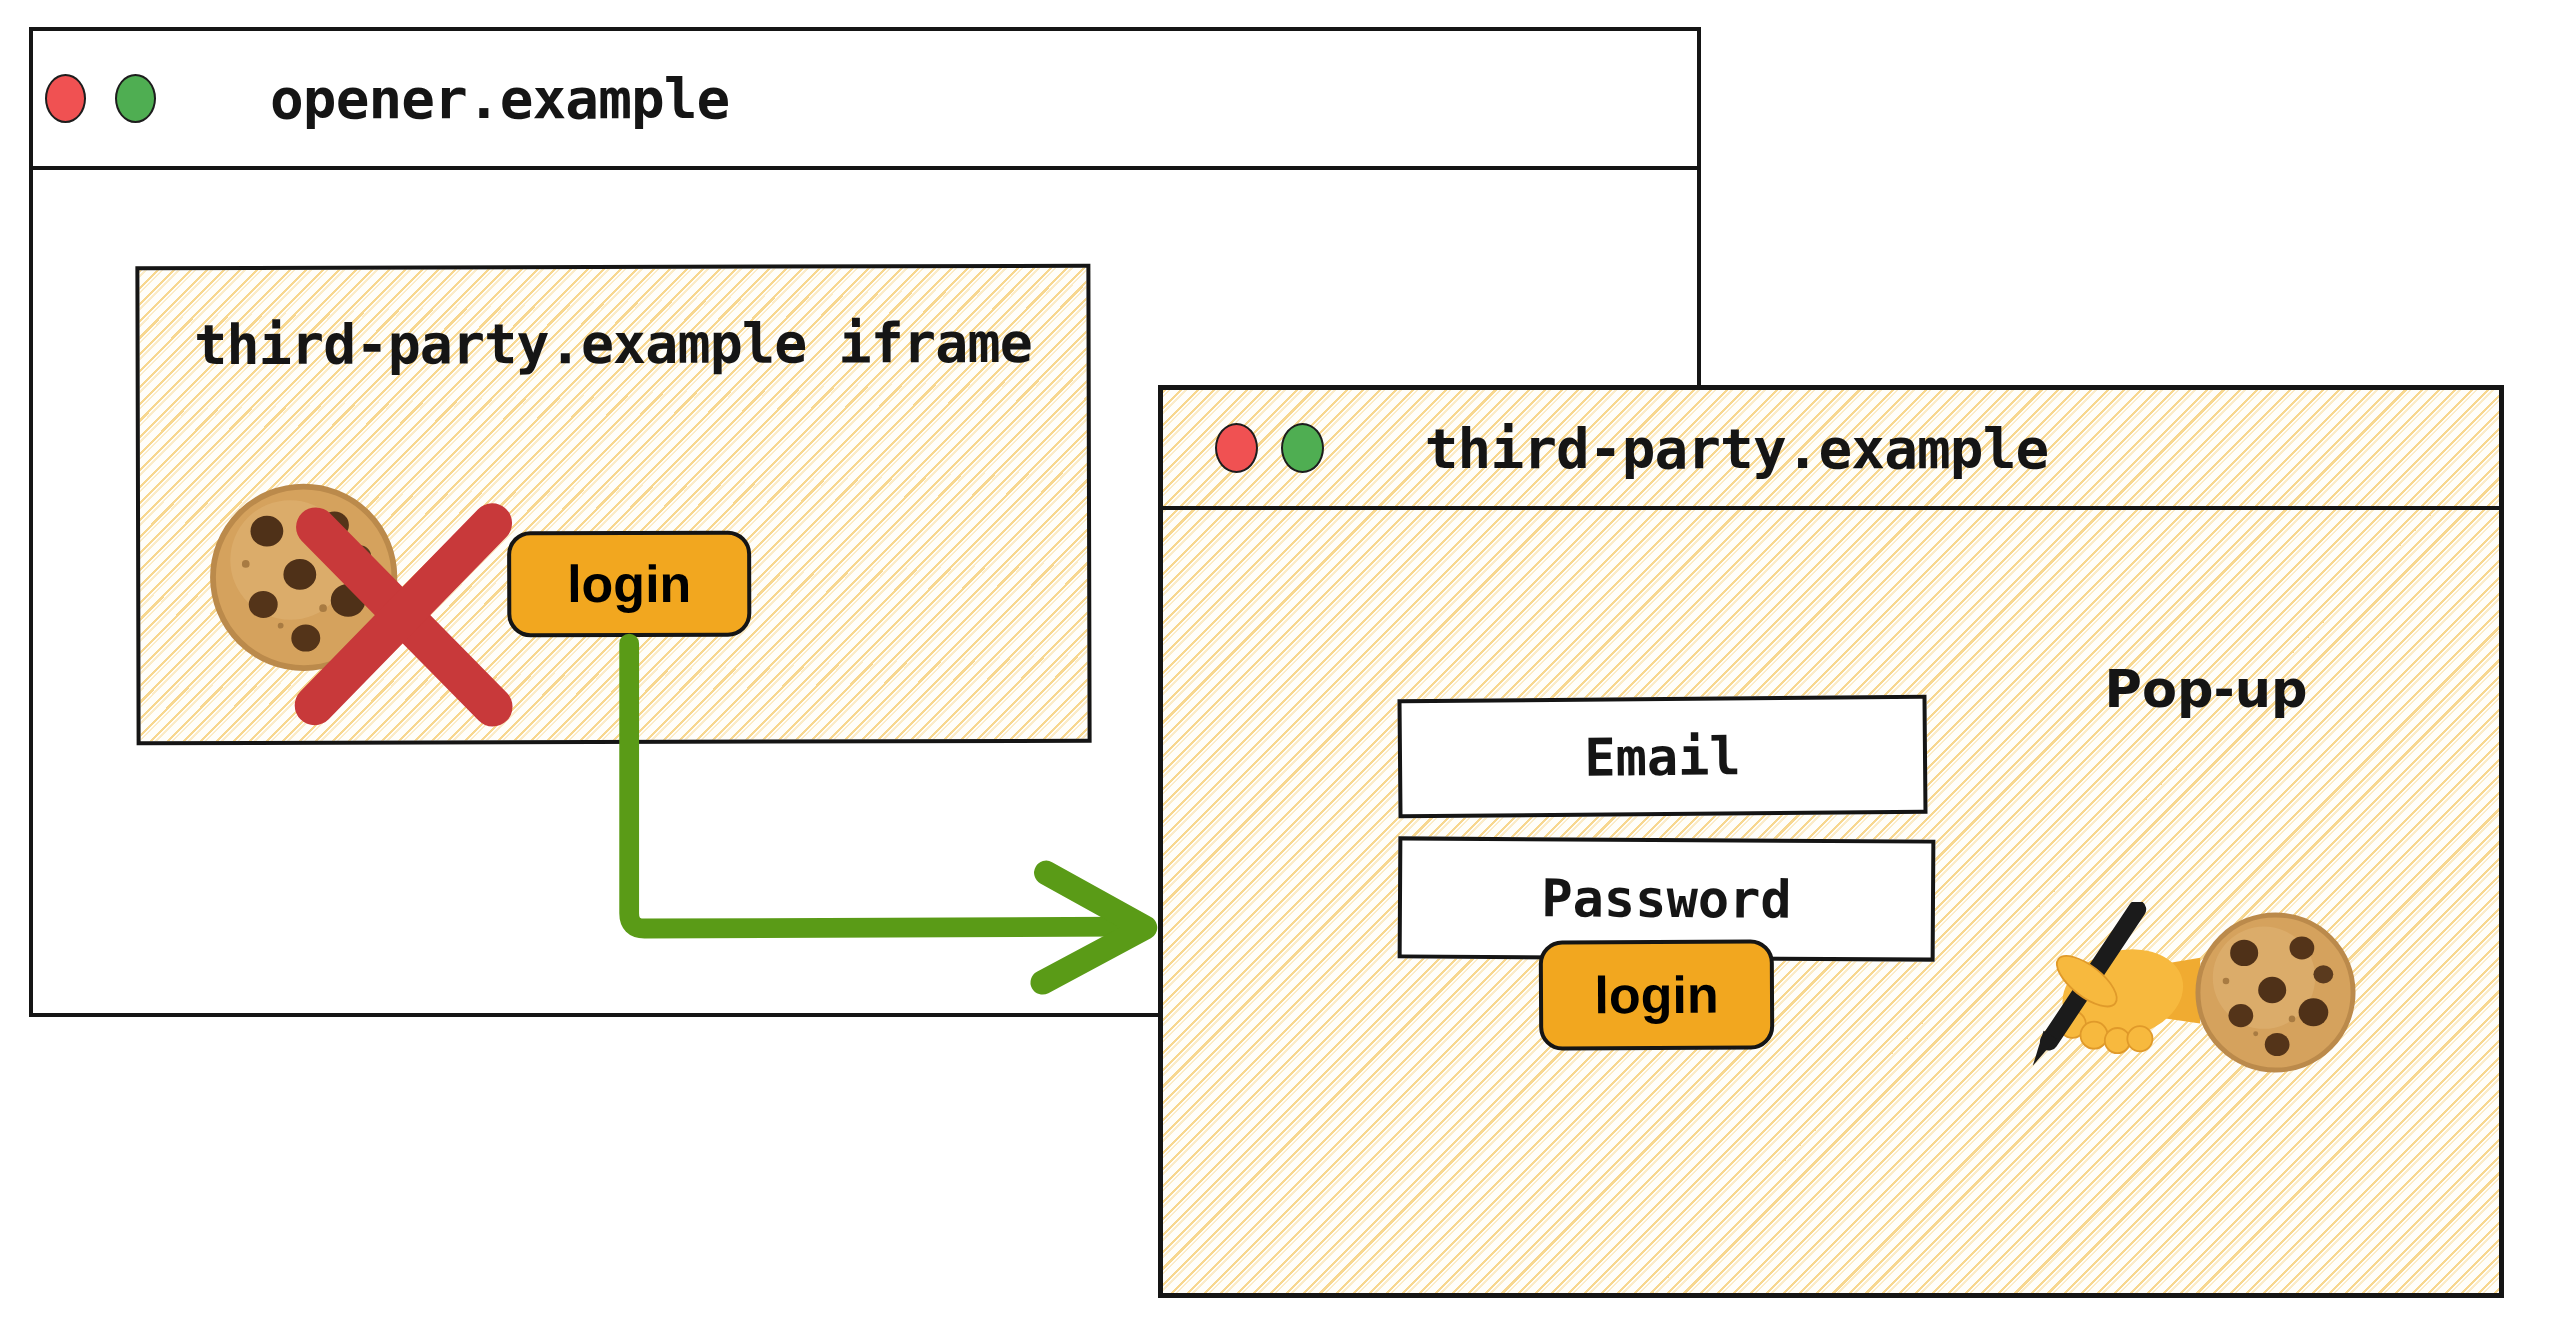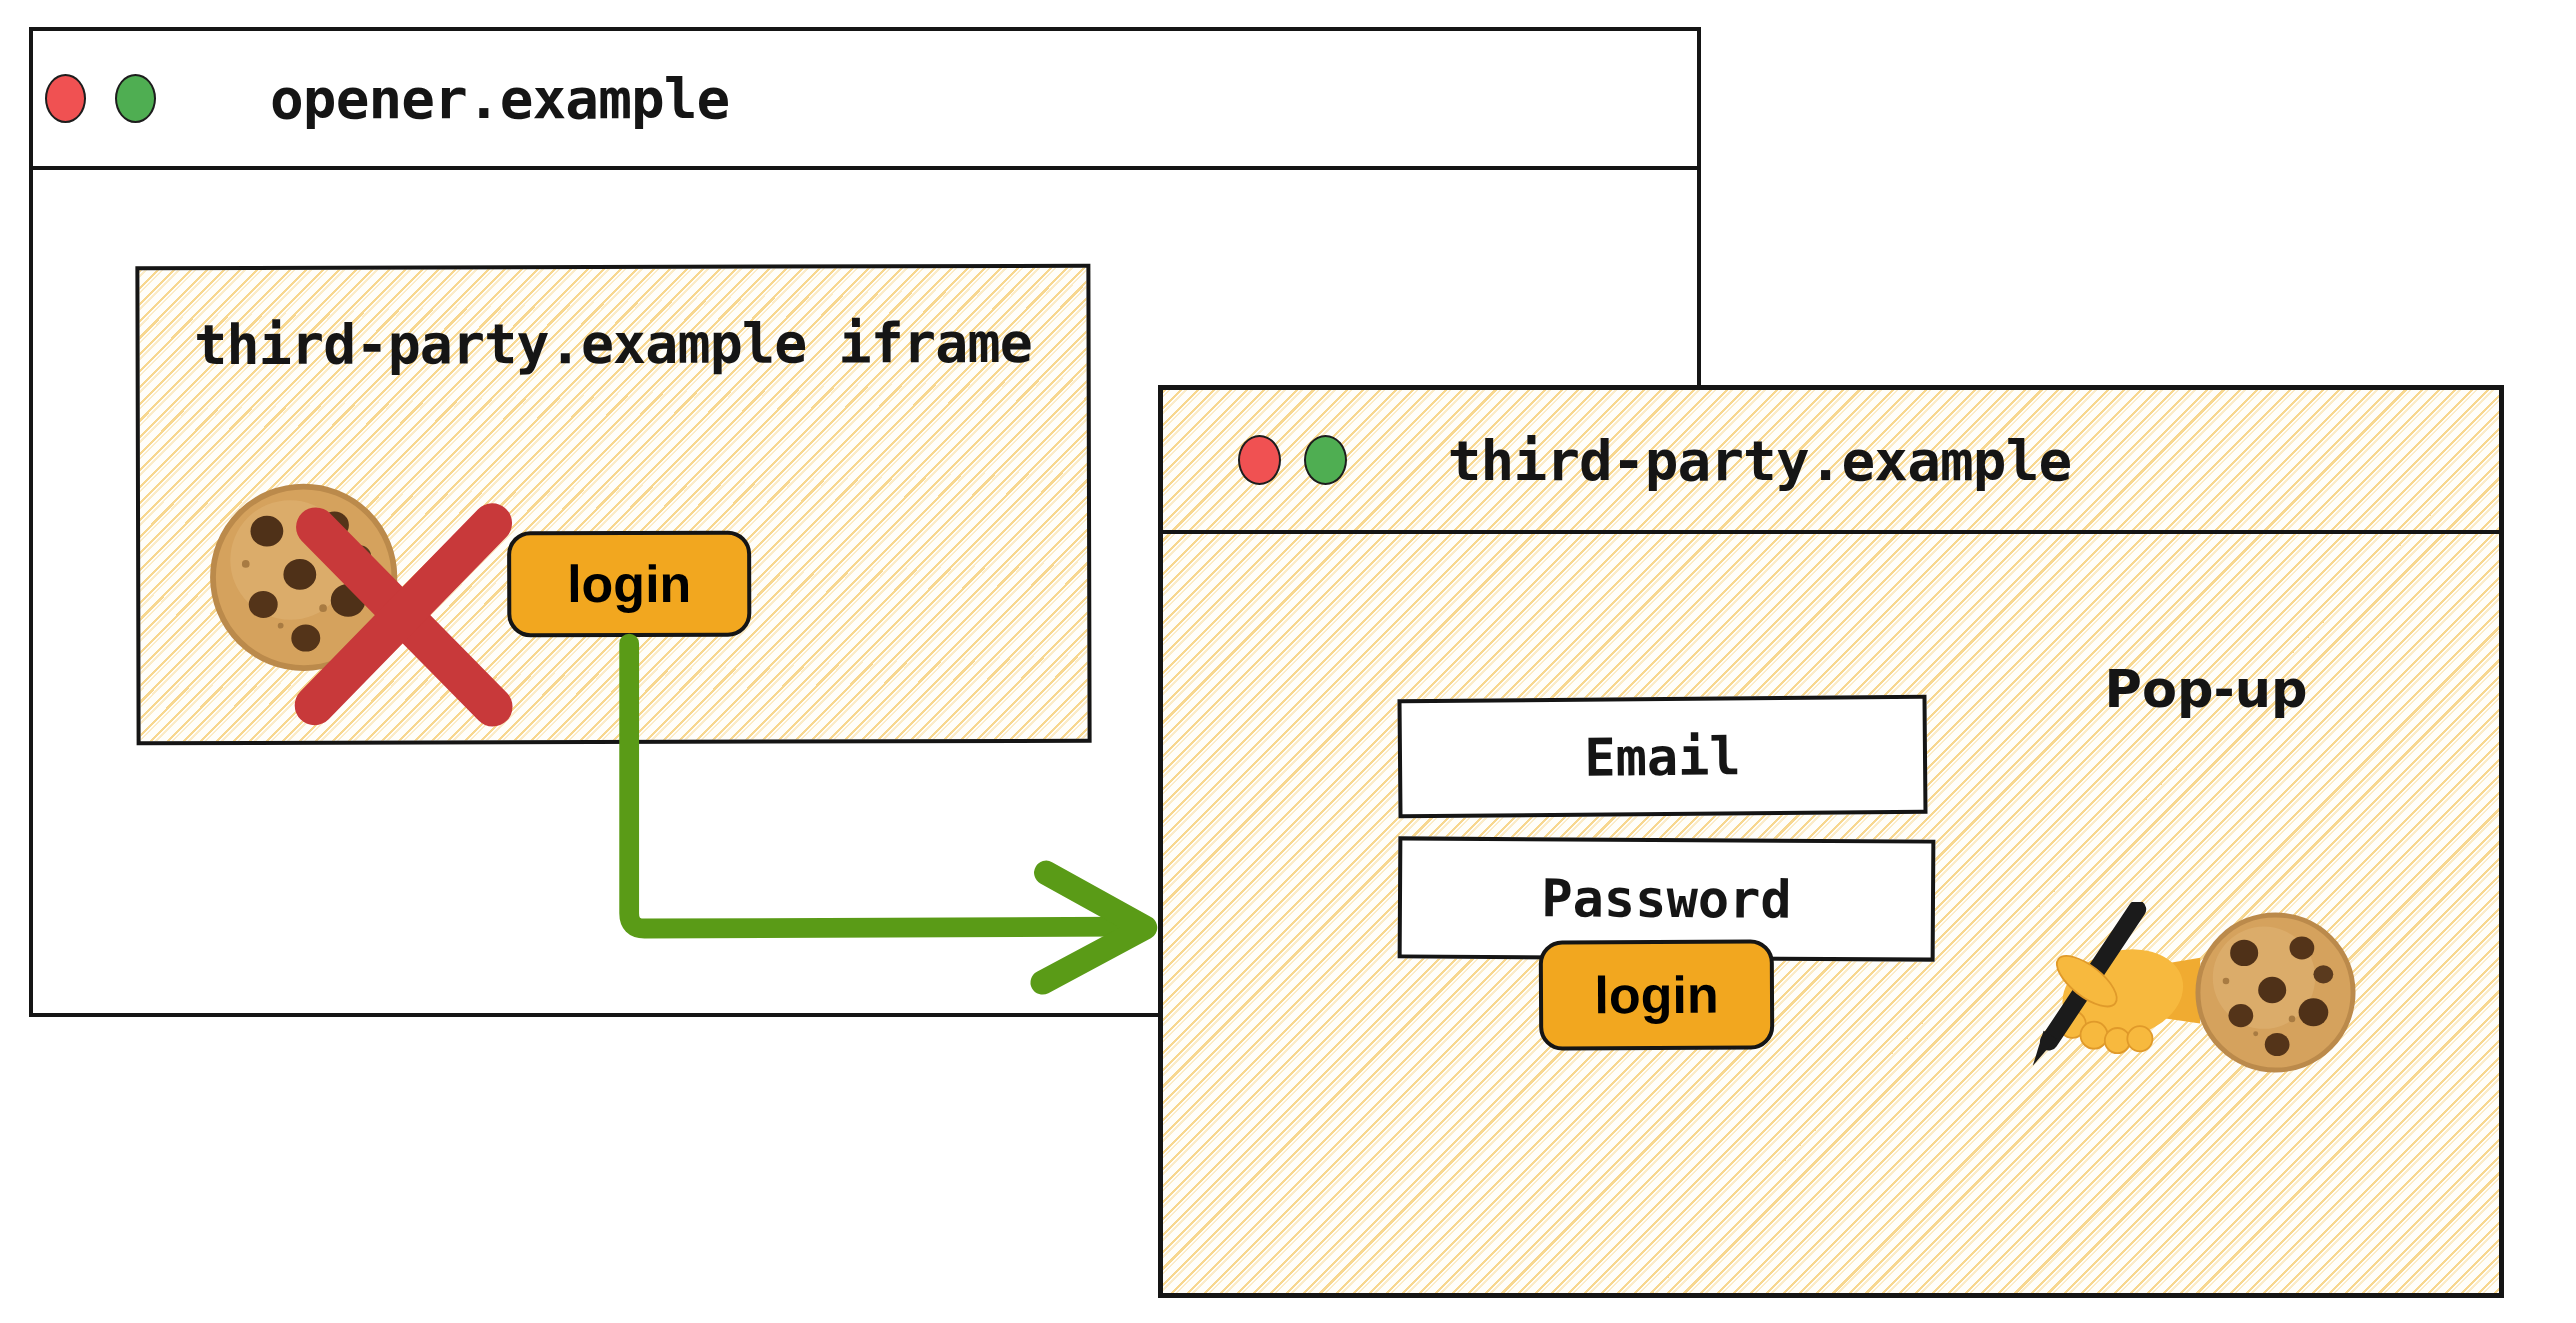--- a/index.html
+++ b/index.html
@@ -38,21 +38,21 @@
   .sketch-btn{
     position:absolute;display:flex;align-items:center;justify-content:center;
     background:var(--c-button_orange,#f2a71f);
     border:4.5px solid var(--c-border_ink,#151515);border-radius:23.4px;
     font-weight:700;font-size:52px;box-sizing:border-box;cursor:pointer;
   }
   .iframe-login{left:367px;top:262px;width:244px;height:106px;}
   .icon-abs{position:absolute;}
   
   .popup{left:1158px;top:385px;width:1346px;height:913px;z-index:20;border-width:5.4px;}
-  .popup .titlebar{height:144px;padding-left:75px;gap:23.4px;background:transparent;}
+  .popup .titlebar{height:120px;padding-left:52px;gap:23.4px;background:transparent;}
   .popup .dot{width:43px;height:50px;}
   .popup .win-title{margin-left:77px;}
   .field{
     position:absolute;display:flex;align-items:center;justify-content:center;
     background:#ffffff;border:4.5px solid var(--c-border_ink,#151515);box-sizing:border-box;
     font-weight:700;font-size:52px;cursor:text;
   }
   .email-field{left:235px;top:307px;width:529px;height:119px;transform:rotate(-0.5deg);}
   .password-field{left:235px;top:448px;width:537px;height:122px;transform:rotate(0.35deg);}
   .popup-login{left:376px;top:550px;width:235px;height:110px;transform:rotate(-0.3deg);}

